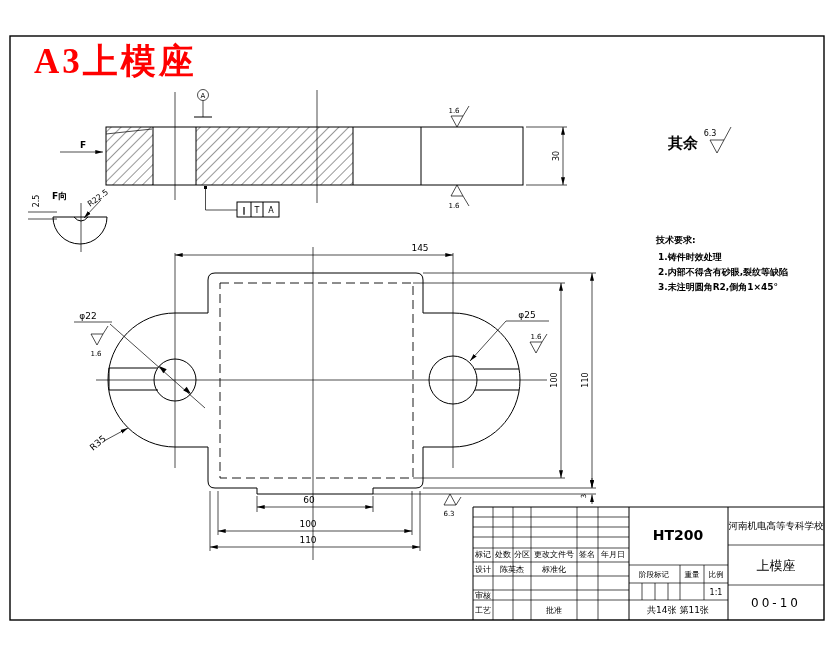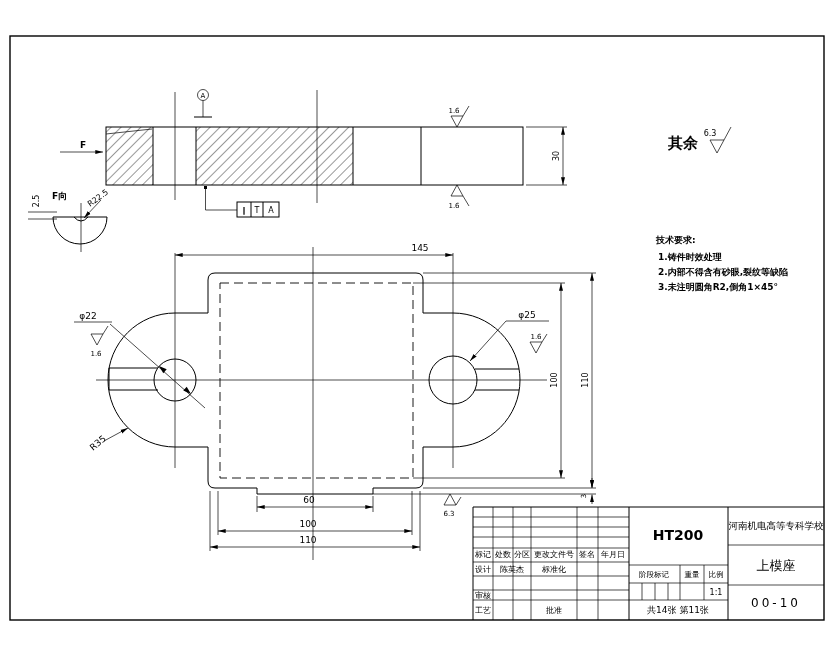--- a/index.html
+++ b/index.html
@@ -19,20 +19,21 @@
   .dash{stroke:#000;stroke-width:0.9;fill:none;stroke-dasharray:9 5;}
   .t8{font-size:8px;} .t9{font-size:9px;} .t7{font-size:7px;}
   .mid{text-anchor:middle;}
   .bold{font-weight:bold;}
 </style>
 </head>
 <body>
 
 <div id="sheet">
 
+  <div class="sheet-title">A3上模座</div>
 
   <svg width="830" height="654" viewBox="0 0 830 654">
     <defs>
       <pattern id="hatch" width="7" height="7" patternUnits="userSpaceOnUse" patternTransform="rotate(45)">
         <line x1="0" y1="0" x2="0" y2="7" stroke="#000" stroke-width="0.8"></line>
       </pattern>
       <marker id="arr" viewBox="0 0 10 6" refX="10" refY="3" markerWidth="11" markerHeight="7" orient="auto-start-reverse">
         <path d="M10,3 L0,0.4 L0,5.6 Z" fill="#000"></path>
       </marker>
     </defs>

